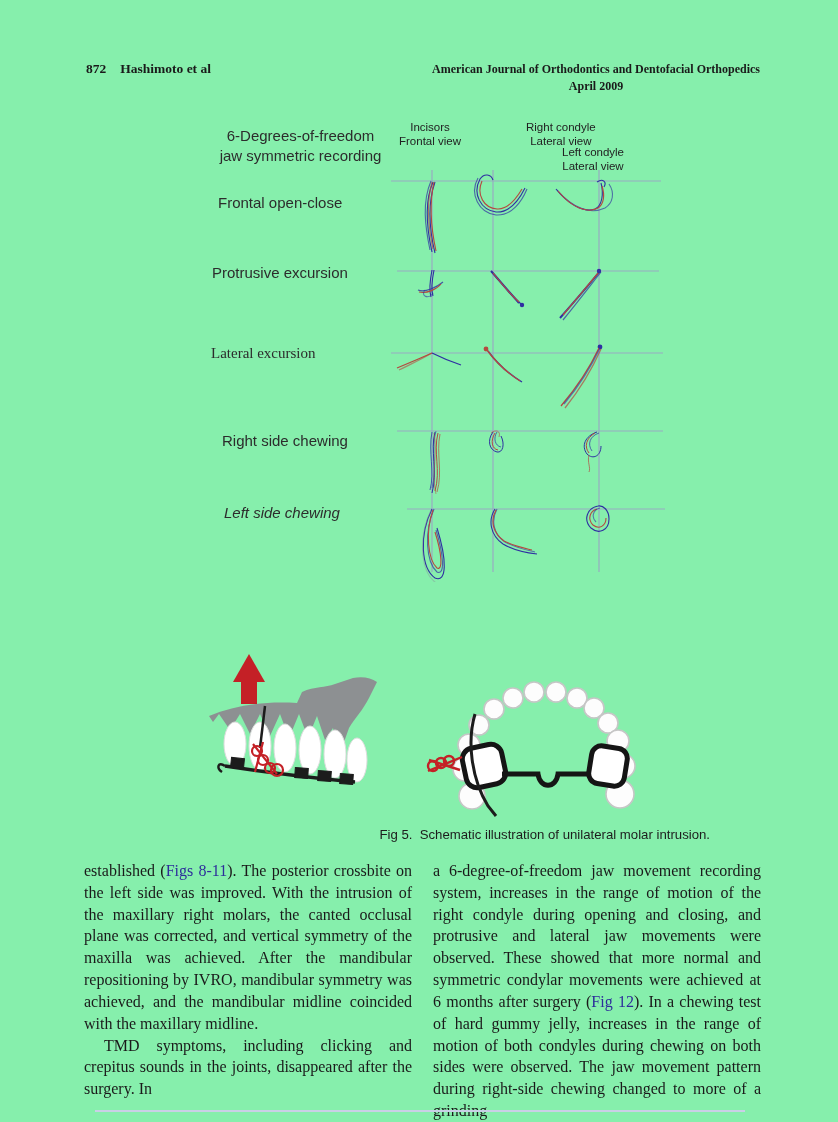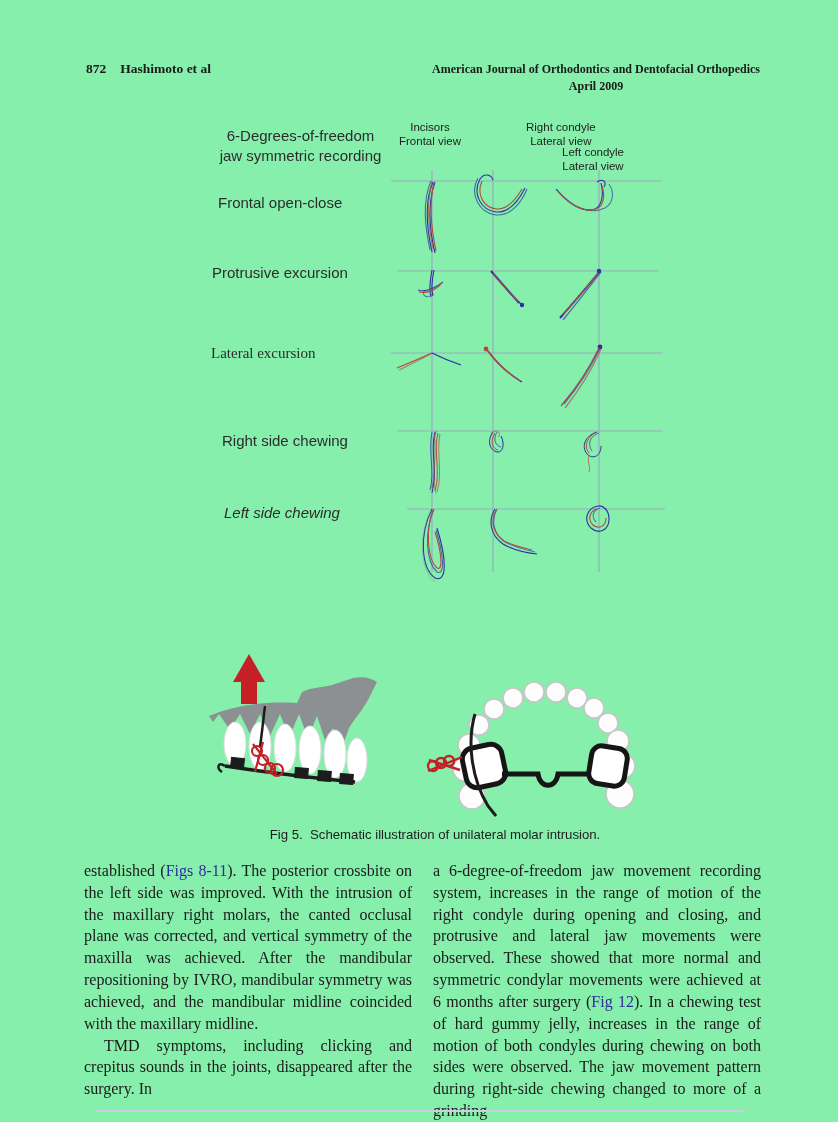--- a/index.html
+++ b/index.html
@@ -23,21 +23,21 @@
   .rowlab { position:absolute; font-size:15px; color:#2c2c2c; white-space:nowrap; }
   .rowlab.r1 { left:33px; top:74px; }
   .rowlab.r2 { left:27px; top:144px; }
   .rowlab.r3 { left:26px; top:225px;font-family:Liberation Serif, serif; }
   .rowlab.r4 { left:37px; top:312px; }
   .rowlab.r5 { left:39px; top:384px;font-style:italic; }
   .fig4 svg { position:absolute; left:0; top:0; }
   
   .caption { position:absolute; font-family:"Liberation Sans", sans-serif; font-size:13.2px; line-height:1.38; color:#1d1d1d; white-space:pre-wrap; }
   .cap4 { left:122px; top:591px; width:548px; }
-  .cap5 { left:160px; top:826px; width:550px; text-align:center; }
+  .cap5 { left:160px; top:826px; width:550px; text-align:right; }
   
   .fig5a { position:absolute; left:205px; top:648px; }
   .fig5b { position:absolute; left:420px; top:646px; }
   
   .col { position:absolute; top:860px; width:328px; font-size:16px; line-height:1.365; text-align:justify; }
   .col.left  { left:84px; }
   .col.right { left:433px; }
   .col p + p { text-indent:20px; }
   a.figref { color:#2d2d9b; text-decoration:none; cursor:pointer; }
   .bottom-rule { position:absolute; left:95px; top:1110px; width:650px; height:2px; background:#c9d0e6; }

